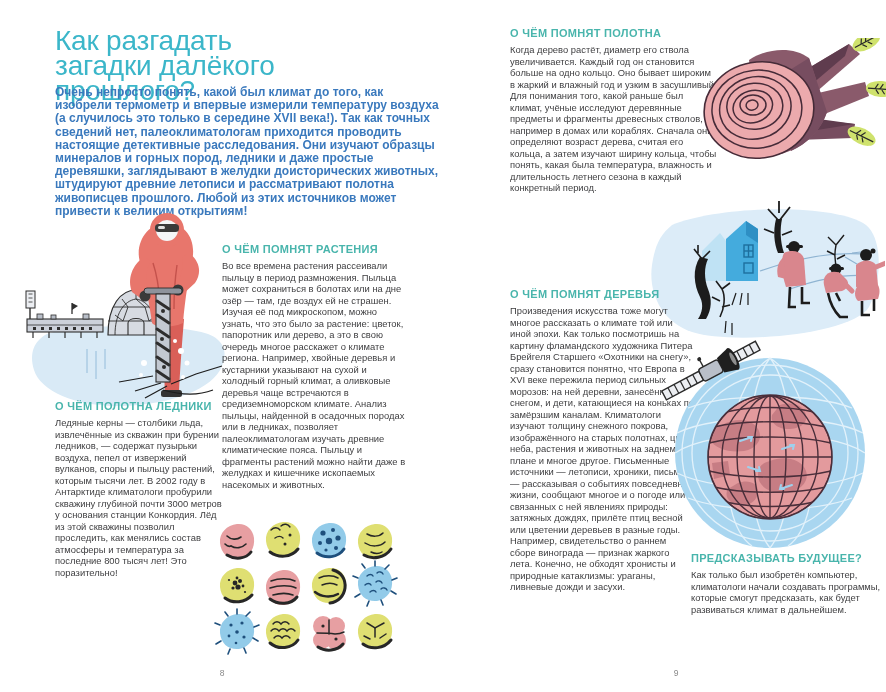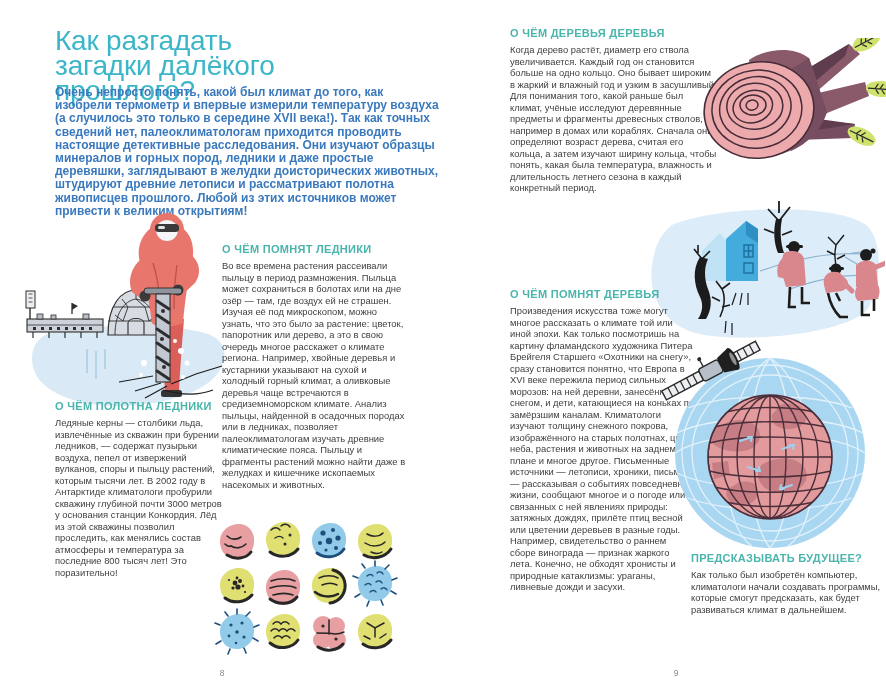--- a/index.html
+++ b/index.html
@@ -153,21 +153,21 @@
   </g>
 </svg>
 </div>
 
 <div class="abs section sec-glaciers">
   <h3>О ЧЁМ ПОЛОТНА ЛЕДНИКИ</h3>
   <p>Ледяные керны — столбики льда, извлечённые из скважин при бурении ледников, — содержат пузырьки воздуха, пепел от извержений вулканов, споры и пыльцу растений, которым тысячи лет. В 2002 году в Антарктиде климатологи пробурили скважину глубиной почти 3000 метров у основания станции Конкордия. Лёд из этой скважины позволил проследить, как менялись состав атмосферы и температура за последние 800 тысяч лет! Это поразительно!</p>
 </div>
 
 <div class="abs section sec-plants">
-  <h3>О ЧЁМ ПОМНЯТ ЛЕДНИКИ</h3>
+  <h3>О ЧЁМ ПОМНЯТ РАСТЕНИЯ</h3>
   <p>Во все времена растения рассеивали пыльцу в период размножения. Пыльца может сохраниться в болотах или на дне озёр — там, где воздух ей не страшен. Изучая её под микроскопом, можно узнать, что это было за растение: цветок, папоротник или дерево, а это в свою очередь многое расскажет о климате региона. Например, хвойные деревья и кустарники указывают на сухой и холодный горный климат, а оливковые деревья чаще встречаются в средиземноморском климате. Анализ пыльцы, найденной в осадочных породах или в ледниках, позволяет палеоклиматологам изучать древние климатические пояса. Пыльцу и фрагменты растений можно найти даже в желудках и кишечнике ископаемых насекомых и животных.</p>
 </div>
 
 <div class="abs" style="left:213px;top:518px;">
 <svg width="190" height="140" viewBox="0 0 190 140">
   <defs>
     <path id="blob" d="M20,2 C29,1 36,7 37,16 C38,26 33,35 22,37 C12,38 4,32 3,21 C2,11 10,3 20,2 Z"></path>
   </defs>
 
   <g transform="translate(4,4)">
@@ -323,21 +323,21 @@
       <path d="M9,24 L15,27"></path>
           <path d="M31,22 L25,26"></path>
     </g>
   </g>
 </svg>
 </div>
 
 <div class="abs pagenum left">8</div>
 
 <div class="abs section sec-trees">
-  <h3>О ЧЁМ ДЕРЕВЬЯ ДЕРЕВЬЯ</h3>
+  <h3>О ЧЁМ ПОМНЯТ ПОЛОТНА</h3>
   <p>Когда дерево растёт, диаметр его ствола увеличивается. Каждый год он становится больше на одно кольцо. Оно бывает широким в жаркий и влажный год и узким в засушливый. Для понимания того, какой раньше был климат, учёные исследуют деревянные предметы и фрагменты древесных стволов, например в домах или кораблях. Сначала они определяют возраст дерева, считая его кольца, а затем изучают ширину кольца, чтобы понять, какая была температура, влажность и длительность летнего сезона в каждый конкретный период.</p>
 </div>
 
 <div class="abs" style="left:697px;top:38px;">
 <svg width="190" height="142" viewBox="0 0 190 142">
 
   <g>
     <path d="M95,40 L152,6 L163,16 L110,62 Z" fill="#8a5a6b"></path>
     <path d="M100,60 L168,44 L172,58 L108,84 Z" fill="#8a5a6b"></path>
     <path d="M100,80 L158,86 L156,100 L100,102 Z" fill="#774d60"></path>

